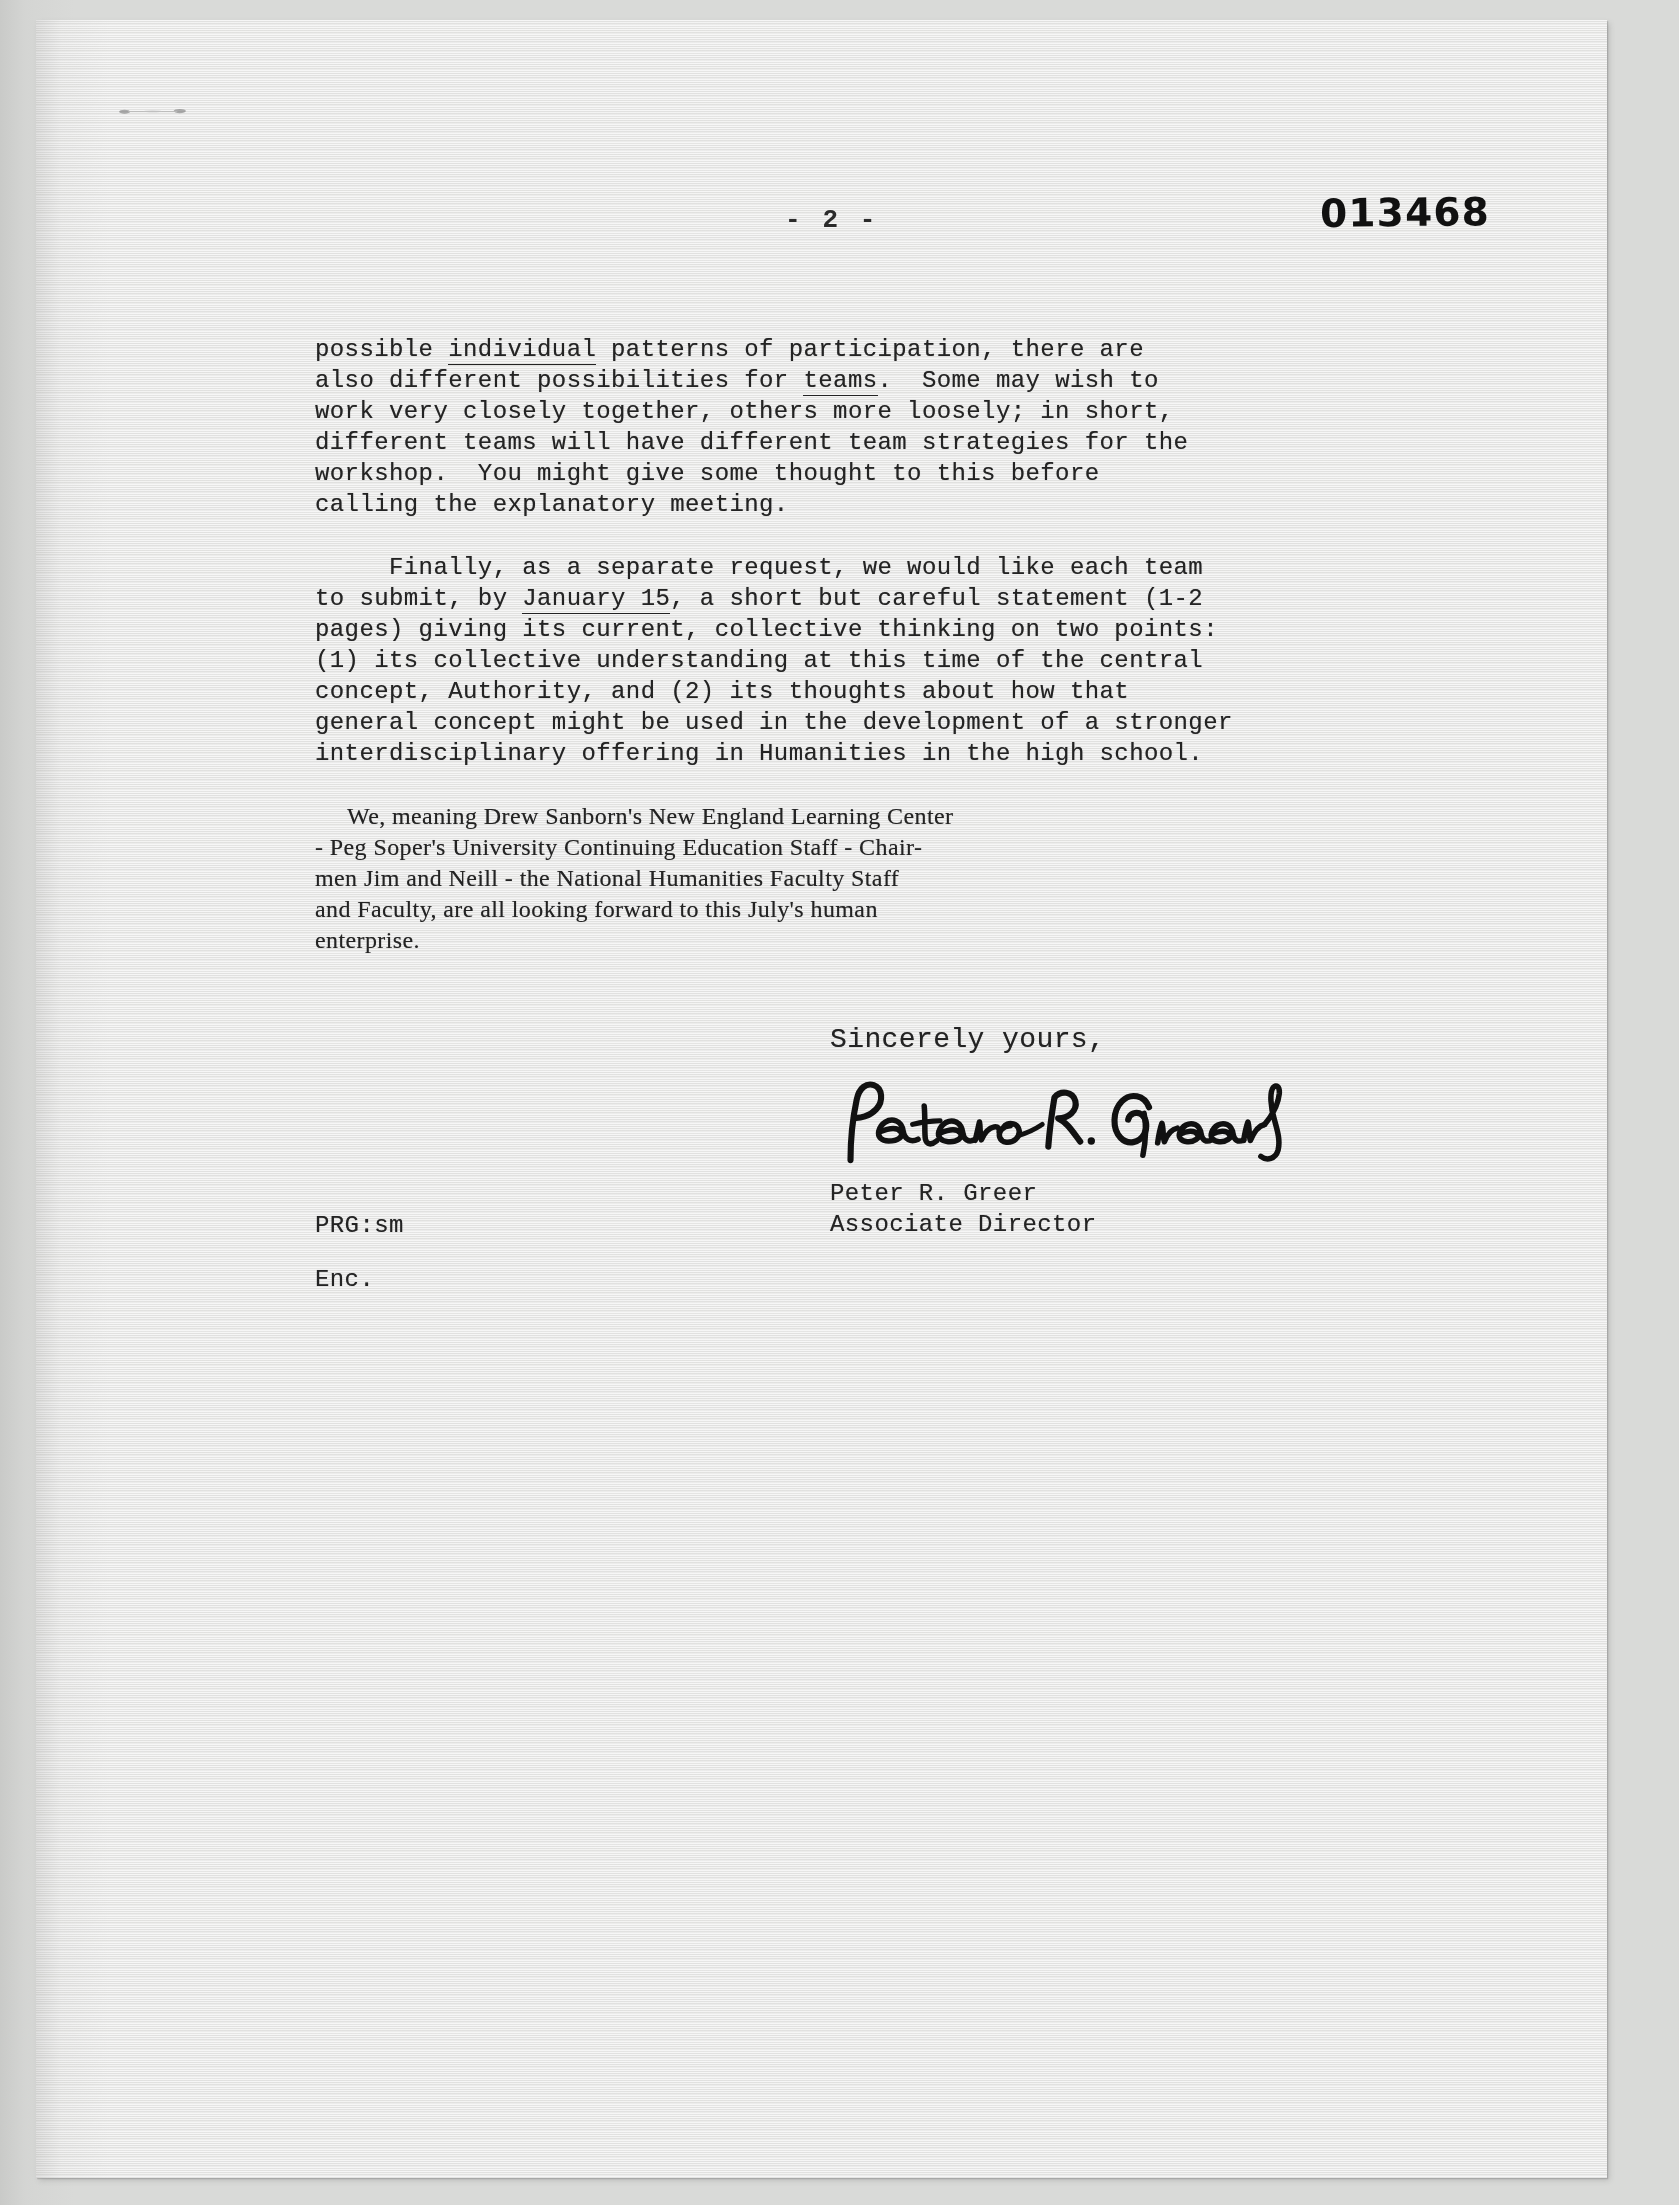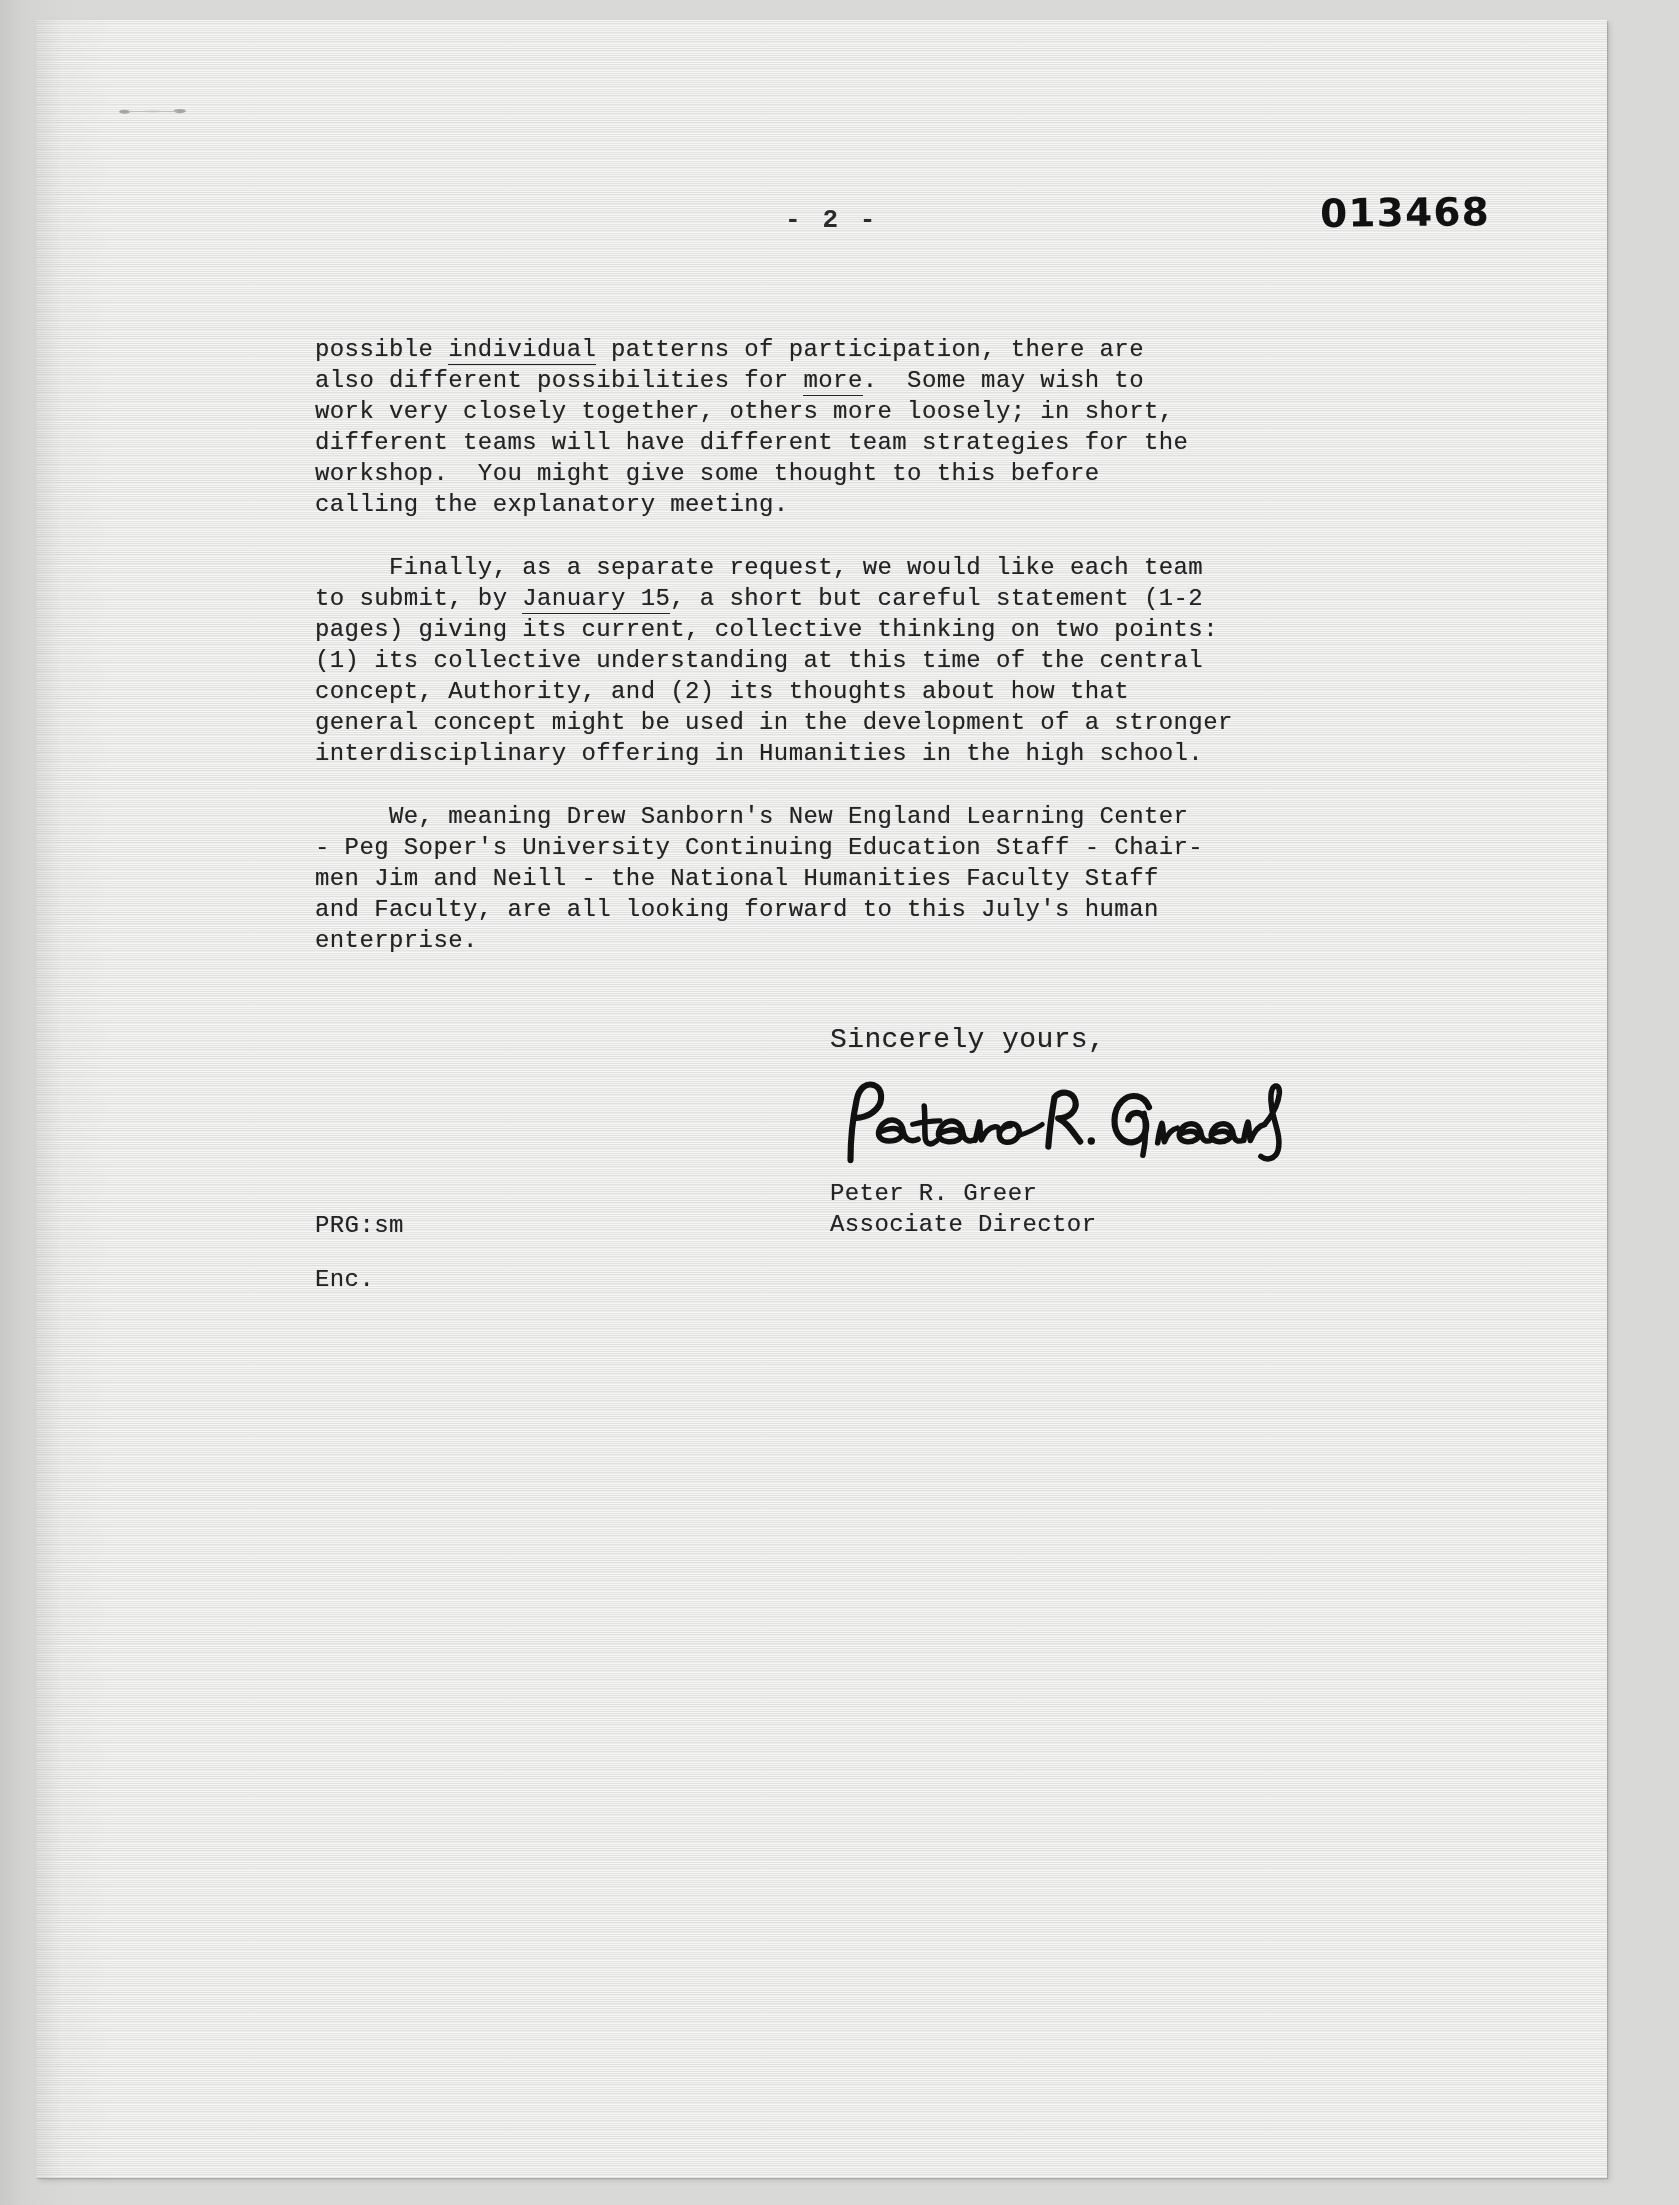--- a/index.html
+++ b/index.html
@@ -110,21 +110,21 @@
   }
   .para {
     font-size: 24px;
     line-height: 31px;
     letter-spacing: 0.4px;
     color: #232323;
     white-space: pre-wrap;
     margin: 0 0 32px 0;
     text-shadow: 0 0 0.7px rgba(40,40,40,0.45);
   }
-  .para.tight { margin-bottom: 30px; }
+  .para.tight { margin-bottom: 30px; font-family: Liberation Serif, serif; }
   .para u {
     text-decoration: none;
     border-bottom: 1.8px solid #232323;
     padding-bottom: 0.6px;
     text-align: right;
   }
 
   
   .closing {
     position: absolute;
@@ -186,21 +186,21 @@
         <rect x="20" y="5" width="80" height="1.6" fill="#9a9a9a"></rect>
         <ellipse cx="60" cy="5.5" rx="16" ry="1.3" fill="#a5a5a5"></ellipse>
       </svg>
 
       <div class="page-number">- 2 -</div>
 
       <div class="archive-stamp">013468</div>
 
       <div class="body-block">
         <p class="para">possible <u>individual</u> patterns of participation, there are
-also different possibilities for <u>more</u>.  Some may wish to
+also different possibilities for <u>teams</u>.  Some may wish to
 work very closely together, others more loosely; in short,
 different teams will have different team strategies for the
 workshop.  You might give some thought to this before
 calling the explanatory meeting.</p>
 
         <p class="para">     Finally, as a separate request, we would like each team
 to submit, by <u>January 15</u>, a short but careful statement (1-2
 pages) giving its current, collective thinking on two points:
 (1) its collective understanding at this time of the central
 concept, Authority, and (2) its thoughts about how that

